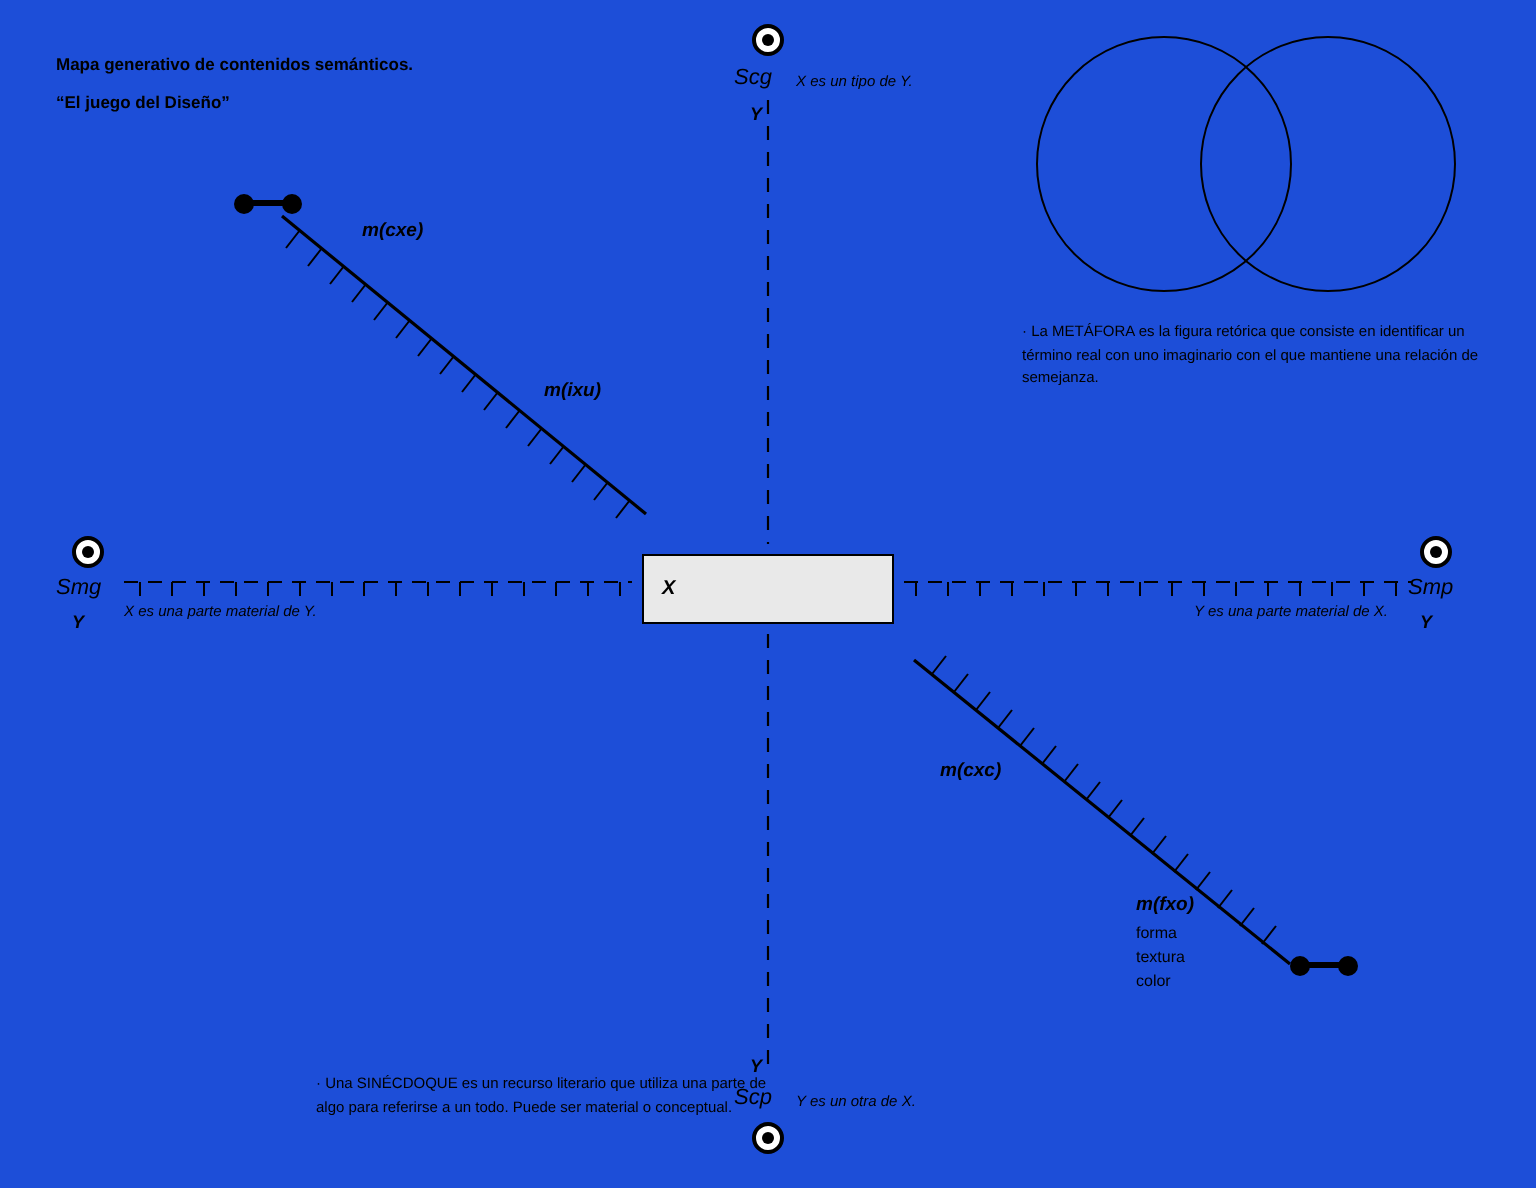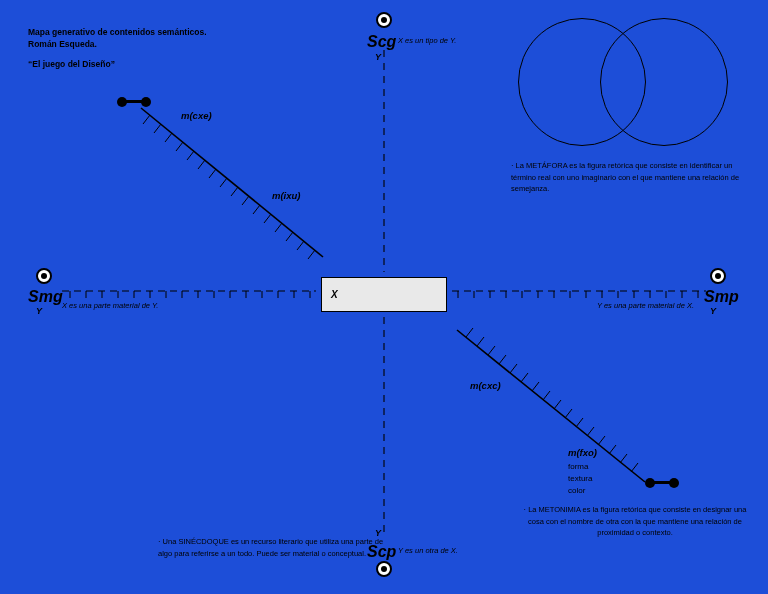--- a/index.html
+++ b/index.html
@@ -68,22 +68,22 @@
     top: 50%;
     width: 6px;
     height: 6px;
     margin: -3px 0 0 -3px;
     border-radius: 50%;
     background: #000;
   }
 
   
   .axis-code {
-    font-size: 16px;
-    font-weight: bold;
+    font-size: 11px;
+    font-weight: normal;
     font-style: italic;
   }
   .axis-y {
     font-size: 9px;
     font-weight: bold;
     font-style: italic;
   }
   .axis-desc {
     font-size: 7.5px;
     font-style: italic;
@@ -249,21 +249,20 @@
         <line x1="598" y1="445" x2="605" y2="436"></line>
         <line x1="609" y1="454" x2="616" y2="445"></line>
         <line x1="620" y1="463" x2="627" y2="454"></line>
         <line x1="631" y1="472" x2="638" y2="463"></line>
       </g>
     </g>
   </svg>
 
   <div id="title-block" class="abs">
     <div>Mapa generativo de contenidos semánticos.</div>
-    <div>Román Esqueda.</div>
     <div class="quote">“El juego del Diseño”</div>
   </div>
 
   <div id="venn" class="abs">
     <div id="venn-left" class="venn-circle"></div>
     <div id="venn-right" class="venn-circle"></div>
   </div>
 
   <div id="x-box" class="abs">
     <span class="lbl">X</span>
@@ -304,16 +303,15 @@
     <div>textura</div>
     <div>color</div>
   </div>
   <div class="abs dumbbell" style="left:645px; top:477px;">
     <span class="bar"></span>
     <span class="dot l"></span>
     <span class="dot r"></span>
   </div>
 
   <div id="note-metafora" class="abs note">· La METÁFORA es la figura retórica que consiste en identificar un término real con uno imaginario con el que mantiene una relación de semejanza.</div>
-  <div id="note-metonimia" class="abs note">· La METONIMIA es la figura retórica que consiste en designar una cosa con el nombre de otra con la que mantiene una relación de proximidad o contexto.</div>
   <div id="note-sinecdoque" class="abs note">· Una SINÉCDOQUE es un recurso literario que utiliza una parte de algo para referirse a un todo. Puede ser material o conceptual.</div>
 
 </div>
 
 </body></html>

